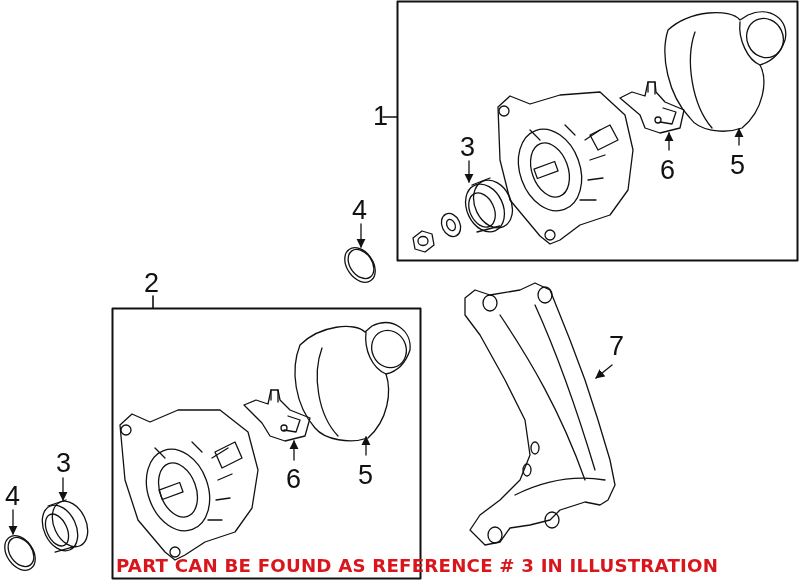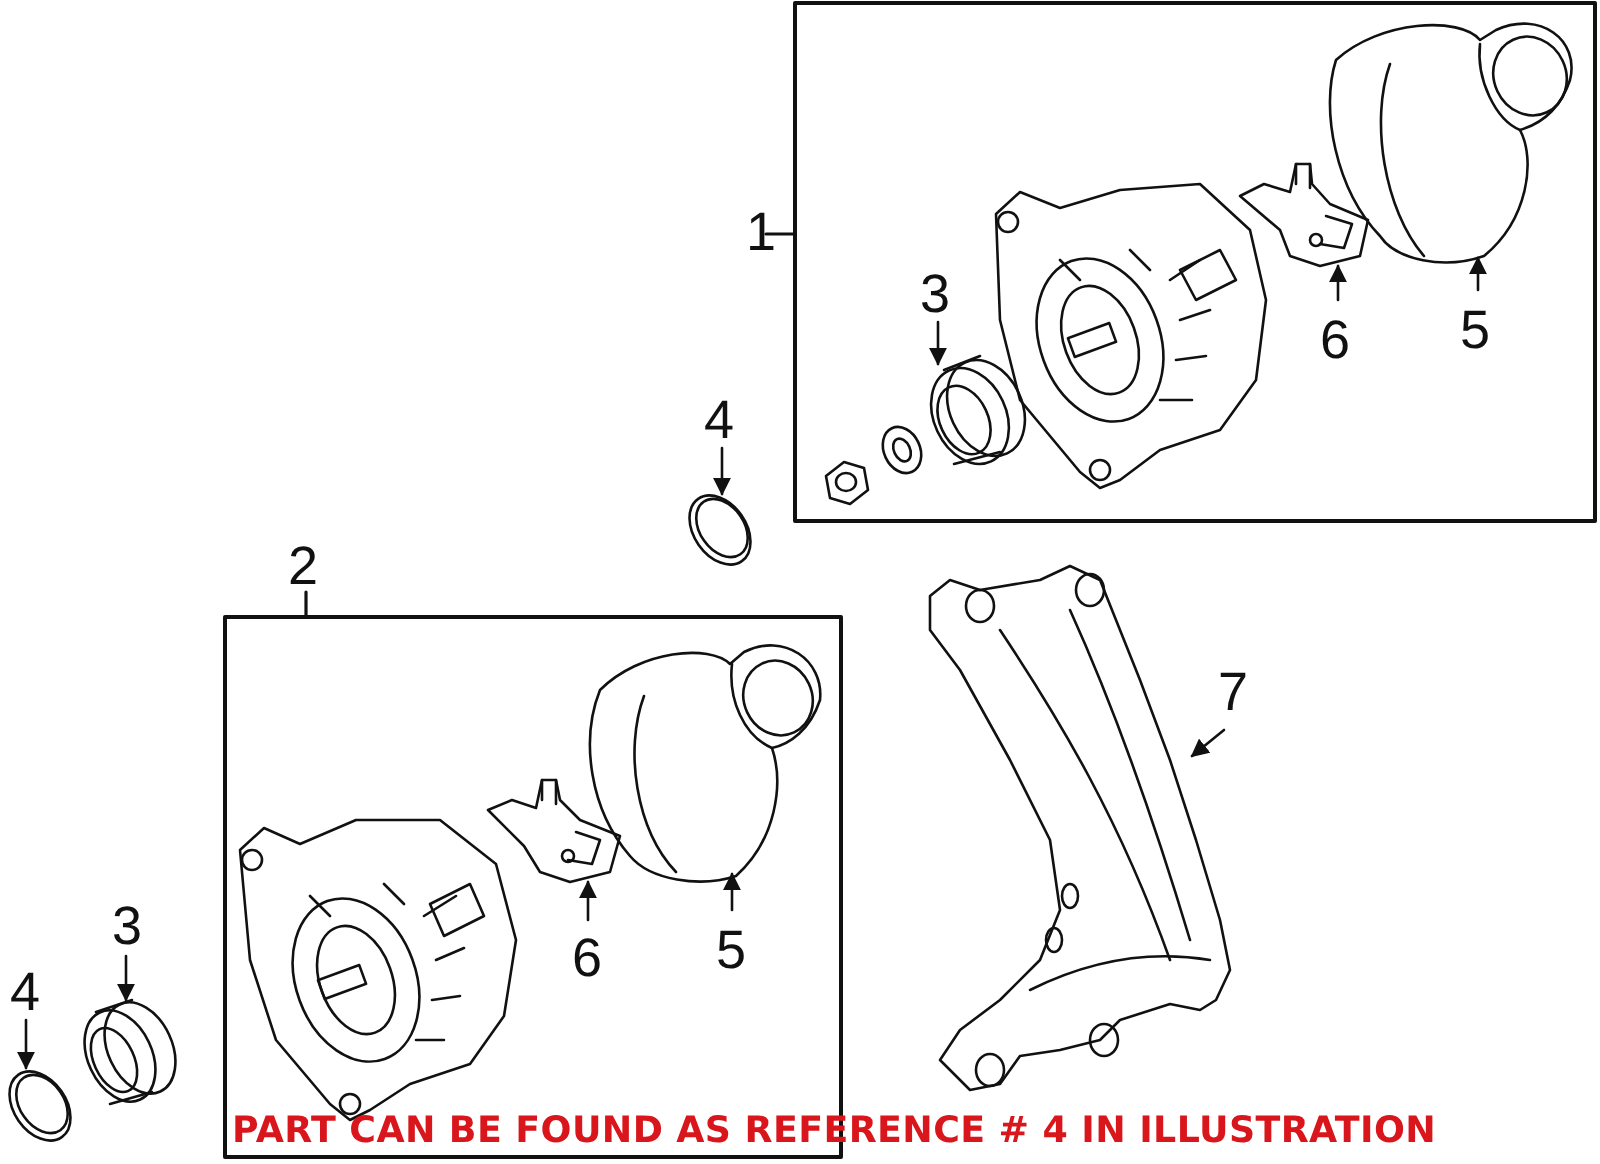--- a/index.html
+++ b/index.html
@@ -142,13 +142,13 @@
 <span class="callout" style="left:460px;top:134px;">3</span>
 <span class="callout" style="left:56px;top:450px;">3</span>
 <span class="callout" style="left:352px;top:197px;">4</span>
 <span class="callout" style="left:5px;top:483px;">4</span>
 <span class="callout" style="left:730px;top:152px;">5</span>
 <span class="callout" style="left:358px;top:462px;">5</span>
 <span class="callout" style="left:660px;top:157px;">6</span>
 <span class="callout" style="left:286px;top:466px;">6</span>
 <span class="callout" style="left:609px;top:333px;">7</span>
 
-<div class="footer-note">PART CAN BE FOUND AS REFERENCE # 4 IN ILLUSTRATION</div>
+<div class="footer-note">PART CAN BE FOUND AS REFERENCE # 3 IN ILLUSTRATION</div>
 
 </body></html>

